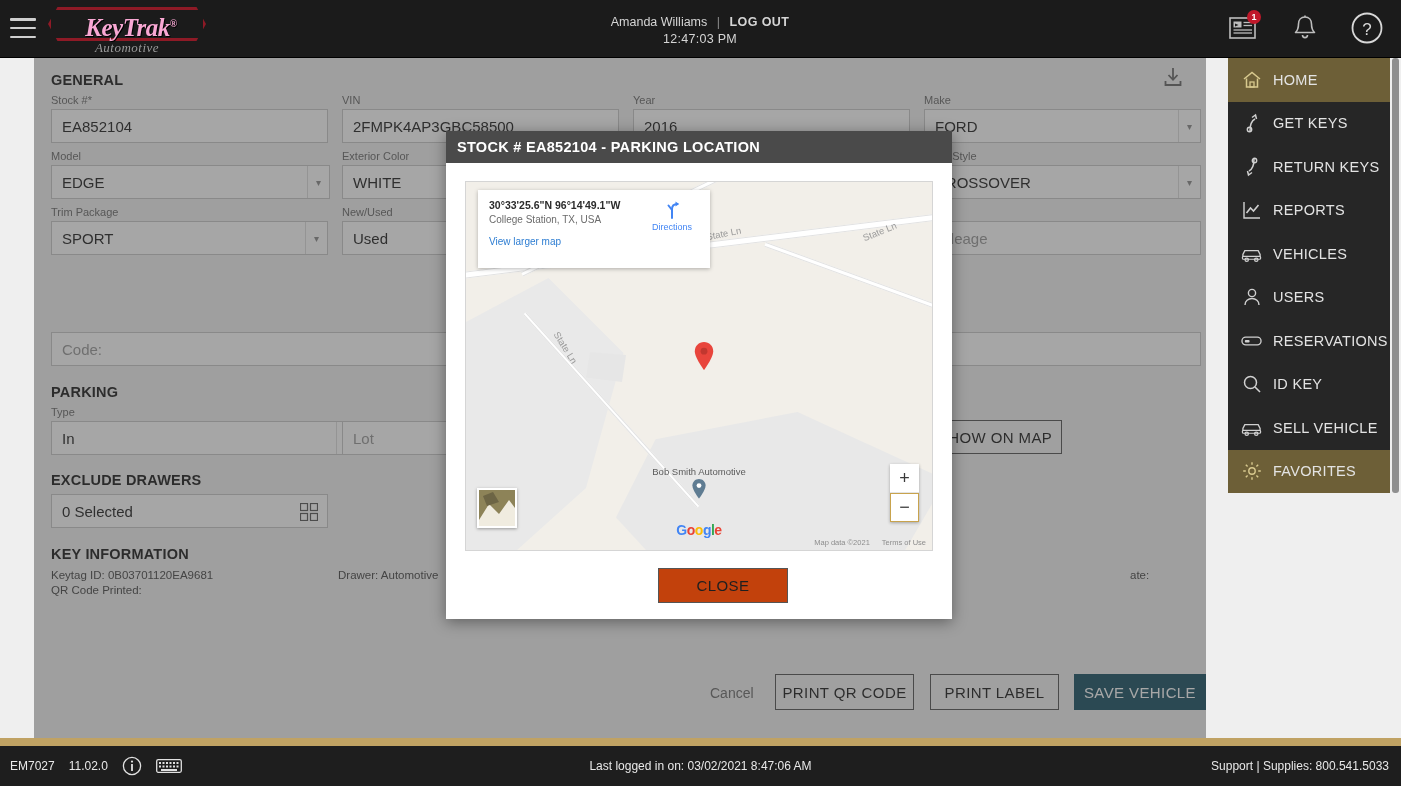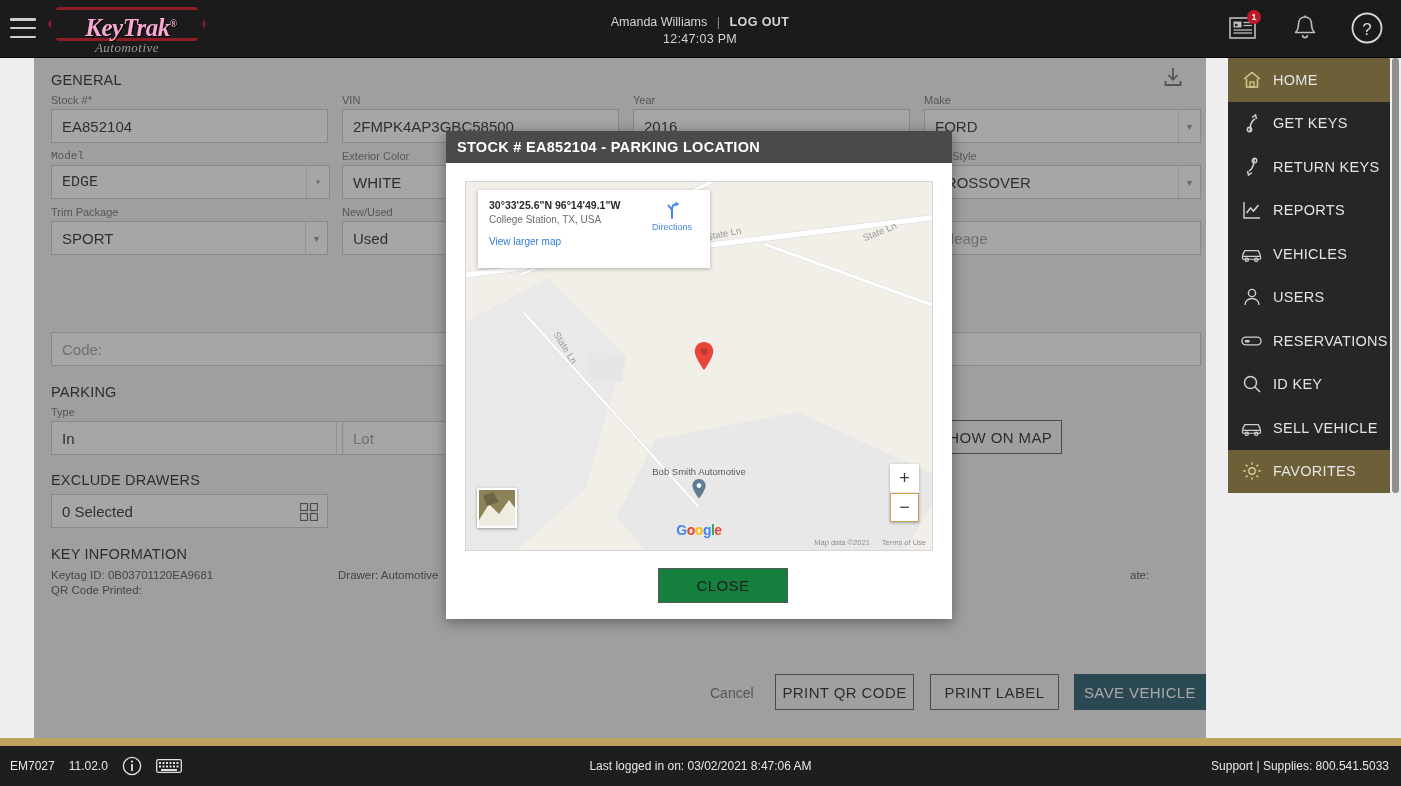--- a/index.html
+++ b/index.html
@@ -90,21 +90,21 @@
 
   
   .content {
     position: absolute; left: 34px; top: 58px; width: 1172px; height: 680px;
     background: #f0f0f0;
   }
   .page-bg-left { position: absolute; left: 0; top: 58px; width: 34px; height: 680px; background: #efefef; }
   .page-bg-right { position: absolute; left: 1206px; top: 58px; width: 195px; height: 680px; background: #efefef; }
 
   .section-title {
-    font-size: 14.5px; font-weight: normal; color: #1f1f1f; letter-spacing: 0.2px;
+    font-size: 14.5px; font-weight: bold; color: #1f1f1f; letter-spacing: 0.2px;
   }
   .fld-label { font-size: 11px; color: #6d6d6d; margin-bottom: 3px; }
   .fld {
     position: relative; height: 34px; border: 1px solid #c9c9c9; background: #fdfdfd;
     display: flex; align-items: center; padding: 0 10px;
     font-size: 15px; color: #262626;
   }
   .fld.placeholder { color: #9a9a9a; }
   .fld .caret {
     position: absolute; right: 8px; top: 0; bottom: 0;
@@ -187,21 +187,21 @@
   .googlelogo {
     position: absolute; left: 50%; bottom: 12px; transform: translateX(-50%);
     font-size: 14px; font-weight: bold; font-family: "Liberation Sans", sans-serif;
     letter-spacing: -0.5px;
   }
   .mapattr {
     position: absolute; right: 6px; bottom: 3px; font-size: 7.5px; color: #8d8d8d;
     display: flex; gap: 12px;
   }
   .modal-foot { display: flex; justify-content: center; margin-top: 17px; }
-  .close-btn { width: 130px; height: 35px; background: #15803d; border: 1px solid #555; font-size: 15px; margin-left: 48px; }
+  .close-btn { width: 130px; height: 35px; background: #c2410c; border: 1px solid #555; font-size: 15px; margin-left: 48px; }
 
   
   .goldline { position: absolute; left: 0; top: 738px; width: 1401px; height: 8px; background: #c0a263; }
   .footer {
     position: absolute; left: 0; top: 746px; width: 1401px; height: 40px;
     background: #1e1e1e; color: #e8e8e8; font-size: 12px;
     display: flex; align-items: center;
   }
   .footer .fl { position: absolute; left: 10px; display: flex; align-items: center; gap: 14px; }
   .footer .fc { position: absolute; left: 0; width: 1401px; text-align: center; }
@@ -298,21 +298,21 @@
         </div>
     </div>
     <div style="position:absolute;left:890px;top:36px;width:277px;">
       <div class="fld-label">Make</div>
       <div class="fld">
         <span>FORD</span>
         <span class="caret">▾</span>
       </div>
     </div>
 
-    <div style="position:absolute;left:17px;top:92px;width:279px;font-family:Liberation Mono, monospace;">
+    <div style="position:absolute;left:17px;top:92px;width:279px;">
       <div class="fld-label">Model</div>
       <div class="fld">
         <span>EDGE</span>
         <span class="caret">▾</span>
       </div>
     </div>
     <div style="position:absolute;left:308px;top:92px;width:277px;">
       <div class="fld-label">Exterior Color</div>
       <div class="fld">
           <span>WHITE</span>

